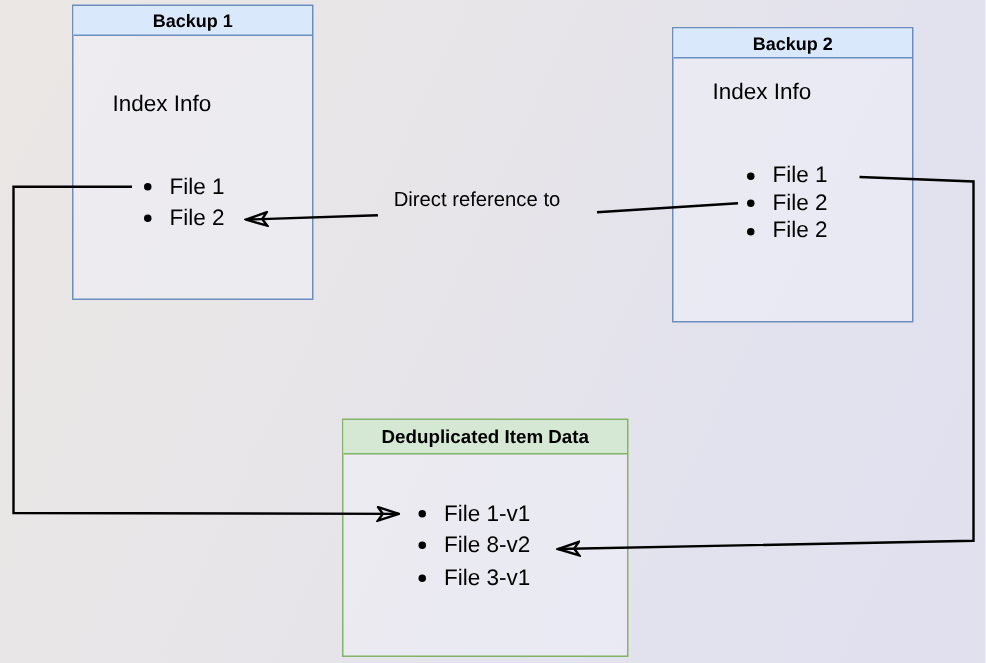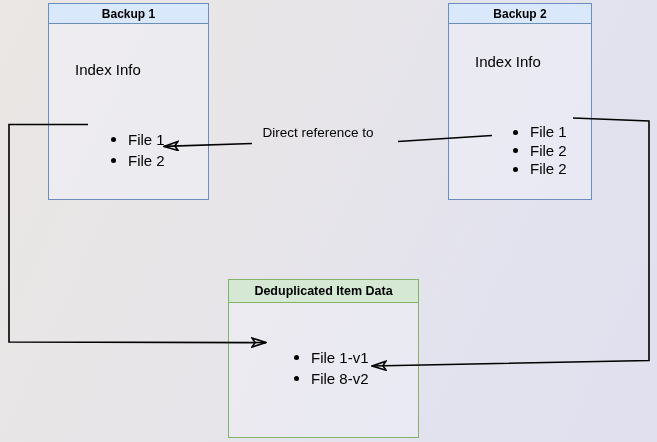--- a/index.html
+++ b/index.html
@@ -8,21 +8,21 @@
     font-family:"Liberation Sans",sans-serif;color:#000;
     background:linear-gradient(115deg,#eae7e4 0%,#e7e5e8 40%,#e2e2ef 75%,#e0e0ee 100%);
   }
   .box{position:absolute;border:1px solid;box-sizing:border-box;background:rgba(242,242,250,0.45);}
   .box.blue{border-color:#6c8ebf;}
   .box.green{border-color:#82b366;}
   .box-header{width:100%;box-sizing:border-box;text-align:center;font-weight:bold;border-bottom:1px solid;}
   .blue .box-header{background:#dae8fc;border-bottom-color:#6c8ebf;height:20px;line-height:20px;font-size:12px;}
   .green .box-header{background:#d5e8d4;border-bottom-color:#82b366;height:23px;line-height:23px;font-size:12.5px;}
   .body-label{position:absolute;font-size:15px;line-height:16px;white-space:nowrap;}
-  ul.file-list{position:absolute;margin:15px;padding:0;list-style:none;font-size:15px;white-space:nowrap;}
+  ul.file-list{position:absolute;margin:0;padding:0;list-style:none;font-size:15px;white-space:nowrap;}
   ul.file-list li{position:relative;padding-left:23px;}
   ul.file-list li::before{content:"";position:absolute;left:6px;top:50%;margin-top:-2.5px;width:5px;height:5px;border-radius:50%;background:#000;}
   .list-b1 li{line-height:21px;}
   .list-b2 li{line-height:18.5px;}
   .list-dedup li{line-height:21.3px;}
   .annotation{position:absolute;left:228px;top:125px;width:180px;text-align:center;font-size:13.5px;line-height:15.6px;white-space:nowrap;}
   .annotation span{display:block;}
   svg.connectors{position:absolute;left:0;top:0;pointer-events:none;}
   svg.connectors path{fill:none;stroke:#000;stroke-width:1.6px;}
 </style>
@@ -31,36 +31,37 @@
 
 <div class="box blue" style="left:48px;top:3px;width:161px;height:197px;">
   <div class="box-header">Backup 1</div>
 </div>
 <div class="body-label" style="left:75px;top:62px;">Index Info</div>
 <ul class="file-list list-b1" style="left:90px;top:114px;">
   <li>File 1</li>
   <li>File 2</li>
 </ul>
 
-<div class="box blue" style="left:448px;top:3px;width:144px;height:197px;">
+<div class="box blue" style="left:448px;top:18px;width:161px;height:197px;">
   <div class="box-header">Backup 2</div>
 </div>
 <div class="body-label" style="left:475px;top:54px;">Index Info</div>
 <ul class="file-list list-b2" style="left:492px;top:108px;">
   <li>File 1</li>
   <li>File 2</li>
   <li>File 2</li>
 </ul>
 
 <div class="box green" style="left:228px;top:279px;width:191px;height:159px;">
   <div class="box-header">Deduplicated Item Data</div>
 </div>
 <ul class="file-list list-dedup" style="left:273px;top:332px;">
   <li>File 1-v1</li>
   <li>File 8-v2</li>
+  <li>File 3-v1</li>
 </ul>
 
 <div class="annotation">
   <span>Direct reference to</span>
 </div>
 
 <svg class="connectors" width="657" height="442" viewBox="0 0 657 442">
   <defs>
     <marker id="arrow" viewBox="0 0 16 11" refX="15" refY="5.5" markerWidth="16" markerHeight="11" markerUnits="userSpaceOnUse" orient="auto">
       <path d="M1,1 L15,5.5 L1,10 L4.2,5.5 Z" fill="#000" stroke="none"></path>

